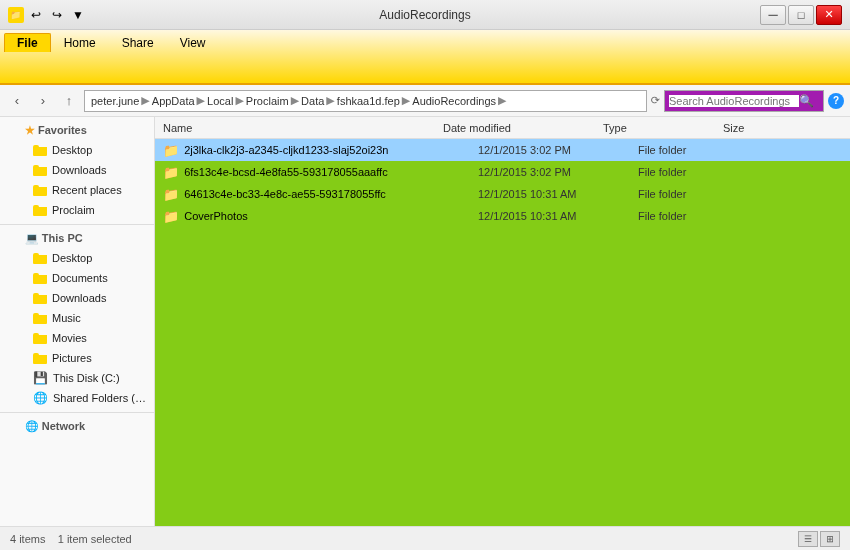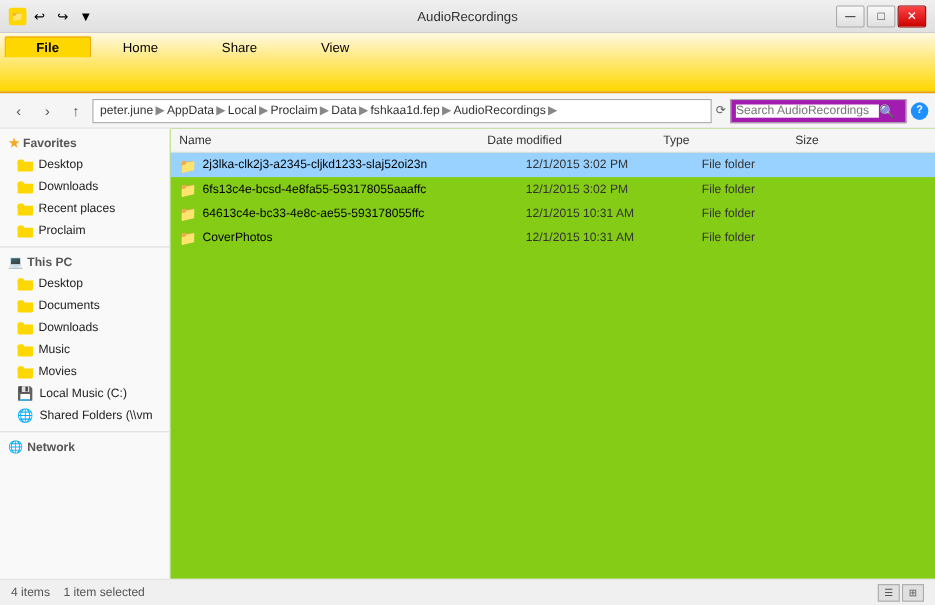--- a/index.html
+++ b/index.html
@@ -31,21 +31,21 @@
       background: linear-gradient(to bottom, #fff8e0, #ffd700);
       border-bottom: 2px solid #e8a000;
     }
     .ribbon-tabs {
       height: 22px;
       display: flex;
       align-items: flex-end;
       padding: 0 4px;
     }
     .ribbon-tab {
-      padding: 2px 28px;
+      padding: 2px 12px;
       font-size: 12px;
       cursor: pointer;
       border: 1px solid transparent;
       border-bottom: none;
       border-radius: 2px 2px 0 0;
     }
     .ribbon-tab.active {
       background: #ffd700;
       border-color: #e8a000;
       font-weight: bold;
@@ -116,21 +116,21 @@
     }
 
     
     .sidebar {
       width: 155px;
       border-right: 1px solid #ddd;
       background: #f9f9f9;
       overflow-y: auto;
       padding: 4px 0;
     }
-    .sidebar-section { margin-bottom: 4px; }
+    .sidebar-section { margin-bottom: 4px; padding-left: 17px; }
     .sidebar-group {
       font-size: 11px;
       font-weight: bold;
       color: #555;
       padding: 3px 8px;
       cursor: pointer;
     }
     .sidebar-item {
       display: flex;
       align-items: center;
@@ -324,22 +324,26 @@
       </div>
       <div class="sidebar-item">
         <span class="folder-icon"></span>
         <span>Music</span>
       </div>
       <div class="sidebar-item">
         <span class="folder-icon"></span>
         <span>Movies</span>
       </div>
       <div class="sidebar-item">
+        <span class="folder-icon"></span>
+        <span>Pictures</span>
+      </div>
+      <div class="sidebar-item">
         <span style="font-size:12px">💾</span>
-        <span>Local Music (C:)</span>
+        <span>This Disk (C:)</span>
       </div>
       <div class="sidebar-item">
         <span style="font-size:12px">🌐</span>
         <span style="overflow:hidden;text-overflow:ellipsis;white-space:nowrap;max-width:110px">Shared Folders (\\vm</span>
       </div>
     </div>
 
     <hr class="sidebar-divider">
 
     <div class="sidebar-section">

